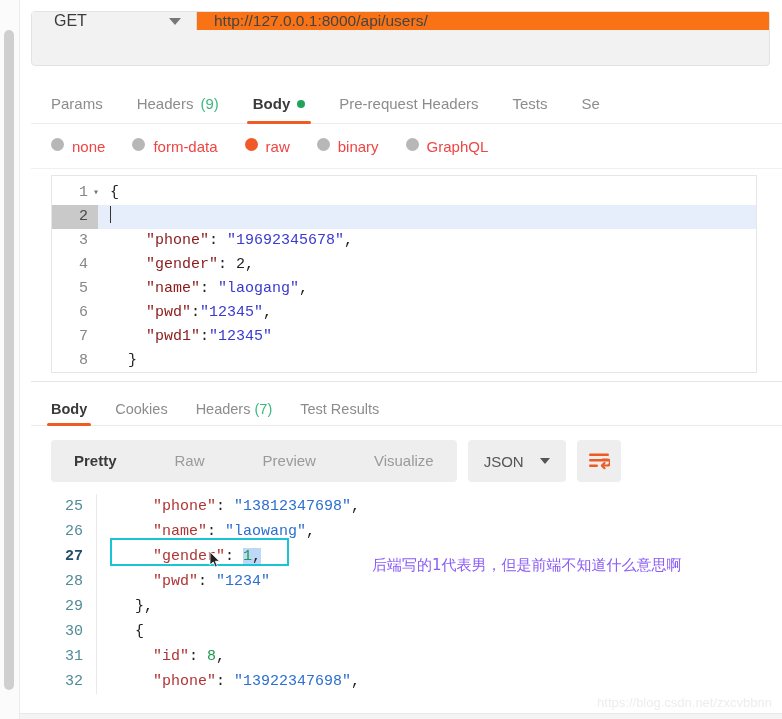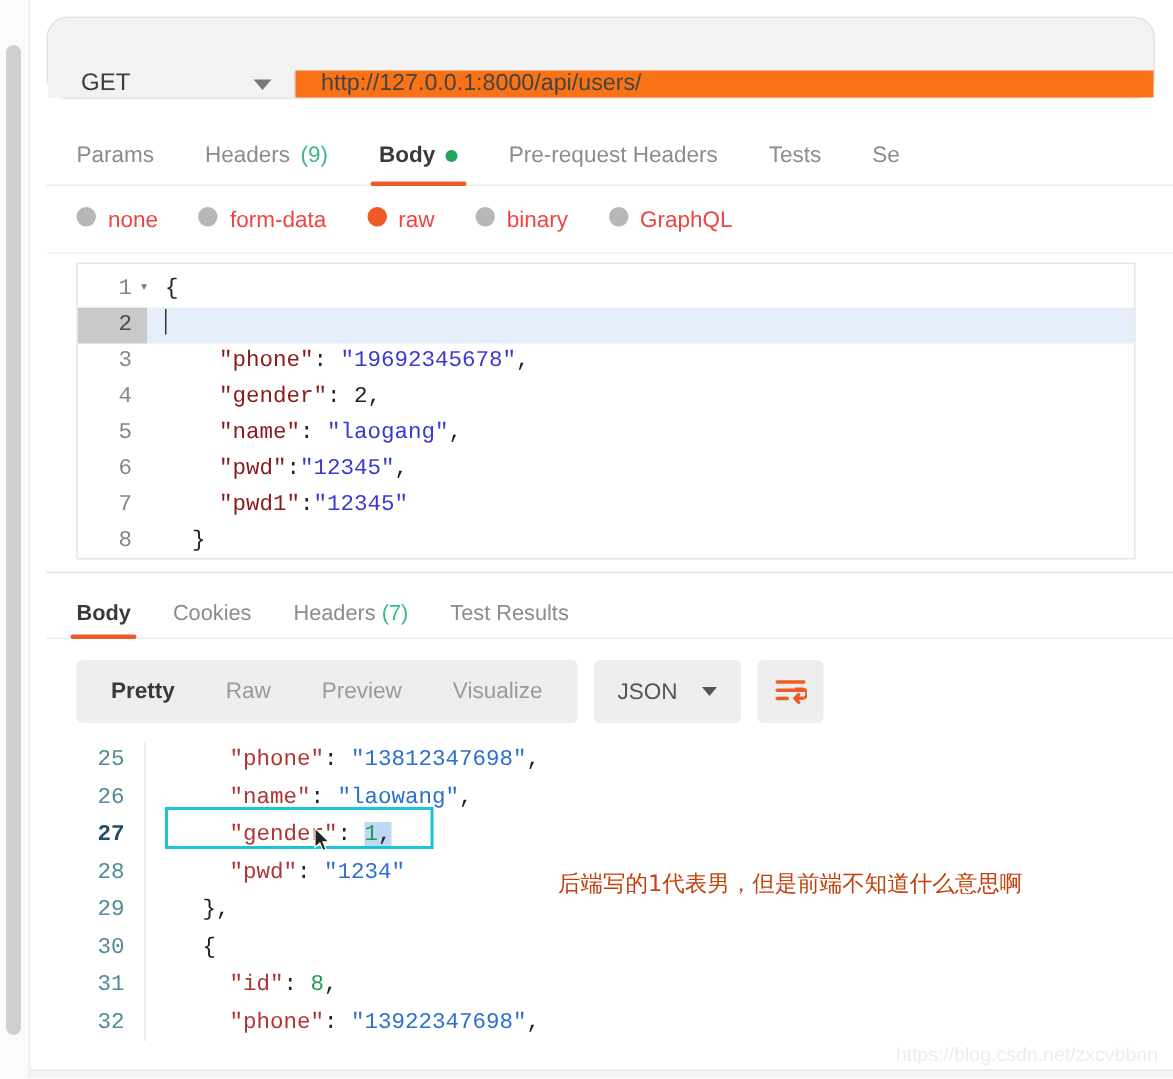--- a/index.html
+++ b/index.html
@@ -45,23 +45,23 @@
     position: relative;
     background: #ffffff;
     overflow: hidden;
   }
 
   
   .request-bar {
     margin: 11px 0 0 11px;
     height: 55px;
     display: flex;
-    align-items: flex-end;
+    align-items: flex-start;
     border: 1px solid #e3e3e3;
-    border-radius: 14px;
+    border-radius: 4px;
     background: #f2f2f2;
     width: 739px;
     box-sizing: border-box;
   }
   .method-select {
     width: 165px;
     display: flex;
     align-items: center;
     justify-content: space-between;
     padding: 0 15px 0 22px;
@@ -287,20 +287,21 @@
     align-items: center;
     gap: 11px;
   }
   .seg-group {
     display: flex;
     align-items: center;
     background: #eeeeee;
     border-radius: 4px;
     height: 42px;
     padding: 0 6px;
+    gap: 24px;
   }
   .seg-btn {
     font-size: 15px;
     color: #9a9a9a;
     padding: 0 17px;
     line-height: 42px;
     cursor: pointer;
     white-space: nowrap;
   }
   .seg-btn.active {
@@ -401,23 +402,23 @@
     left: 112px;
     top: 57px;
     width: 12px;
     height: 18px;
     pointer-events: none;
   }
 
   .annotation {
     position: absolute;
     left: 352px;
-    top: 580px;
-    font-size: 15px;
-    color: #c2410c;
+    top: 556px;
+    font-size: 15px;
+    color: #8b5cf6;
     white-space: nowrap;
     font-family: "DejaVu Sans", sans-serif;
   }
 
   .watermark {
     position: absolute;
     right: 10px;
     bottom: 9px;
     font-size: 13px;
     color: #ededed;

